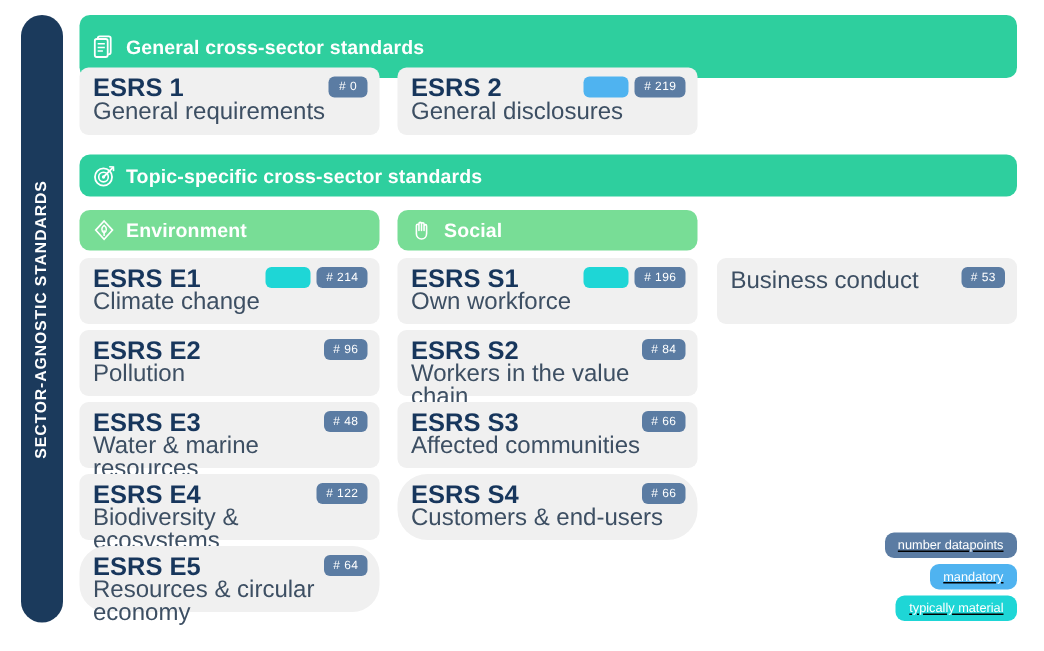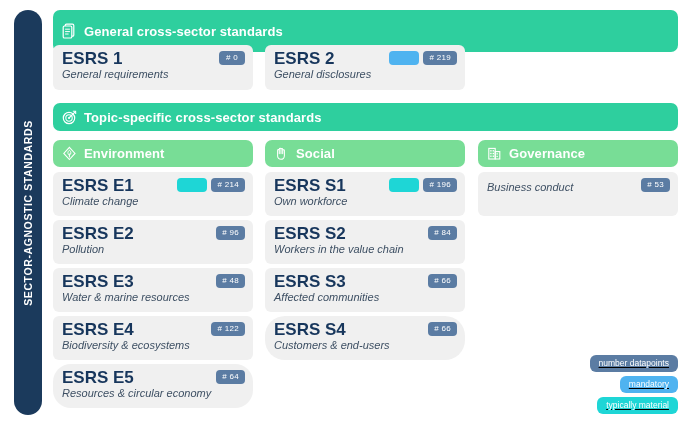--- a/index.html
+++ b/index.html
@@ -73,25 +73,24 @@
     box-sizing: border-box;
     padding: 7px 9px 7px 9px;
   }
   .card .code {
     font-size: 17px;
     font-weight: bold;
     color: #17365c;
     line-height: 14px;
   }
   .card .desc {
-    font-size: 11px;
+    font-size: 16px;
     color: #3d4f63;
     line-height: 15px;
     margin-top: 1px;
-    font-style: italic;
   }
   .card .badges {
     position: absolute;
     top: 6px;
     right: 8px;
     display: flex;
     align-items: center;
     gap: 4px;
   }
   .chip {
@@ -269,37 +268,20 @@
     </div>
   </div>
   <div class="card" style="left:265px; top:316px; width:200px; height:44px;border-radius:20px;">
     <div class="code">ESRS S4</div>
     <div class="desc">Customers &amp; end-users</div>
     <div class="badges">
       <span class="num-badge"># 66</span>
     </div>
   </div>
 
-  <div class="band light" style="left:478px; top:140px; width:200px; height:27px;">
-    <span class="ico">
-      <svg width="15" height="15" viewBox="0 0 15 15">
-        <rect x="1.8" y="2.4" width="6.4" height="10.6" fill="none" stroke="#ffffff" stroke-width="1.1"></rect>
-        <rect x="8.2" y="5.6" width="4.6" height="7.4" fill="none" stroke="#ffffff" stroke-width="1.1"></rect>
-        <rect x="3.2" y="4.1" width="1.4" height="1.4" fill="#ffffff"></rect>
-        <rect x="5.6" y="4.1" width="1.4" height="1.4" fill="#ffffff"></rect>
-        <rect x="3.2" y="6.8" width="1.4" height="1.4" fill="#ffffff"></rect>
-        <rect x="5.6" y="6.8" width="1.4" height="1.4" fill="#ffffff"></rect>
-        <rect x="3.2" y="9.5" width="1.4" height="1.4" fill="#ffffff"></rect>
-        <rect x="5.6" y="9.5" width="1.4" height="1.4" fill="#ffffff"></rect>
-        <rect x="9.5" y="7.2" width="1.3" height="1.3" fill="#ffffff"></rect>
-        <rect x="9.5" y="9.8" width="1.3" height="1.3" fill="#ffffff"></rect>
-      </svg>
-    </span>
-    <span class="band-label">Governance</span>
-  </div>
 
   <div class="card" style="left:478px; top:172px; width:200px; height:44px;">
     <div class="desc">Business conduct</div>
     <div class="badges">
       <span class="num-badge"># 53</span>
     </div>
   </div>
 
   <div id="legend">
     <div class="legend-pill c-number">number datapoints</div>

